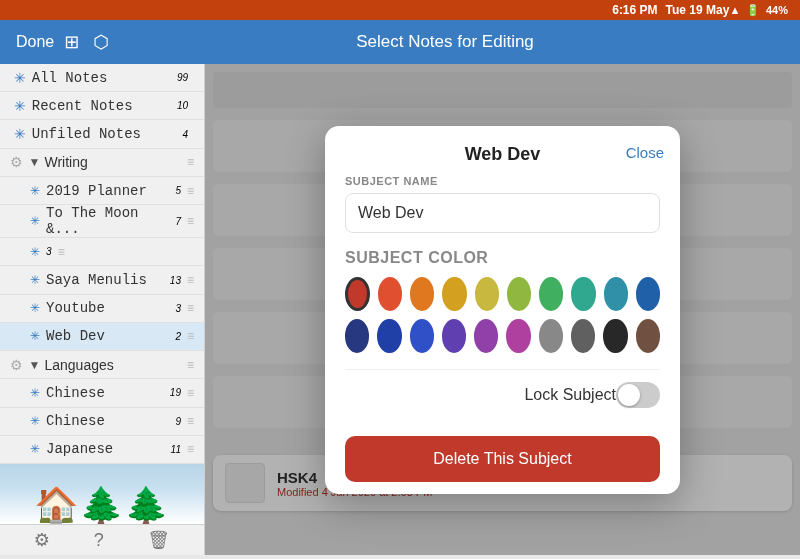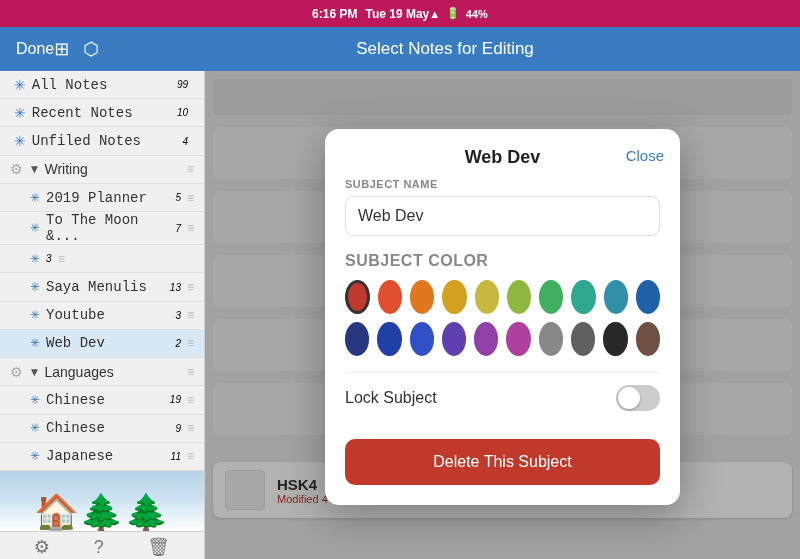--- a/index.html
+++ b/index.html
@@ -7,43 +7,43 @@
       font-family: -apple-system, BlinkMacSystemFont, 'Helvetica Neue', sans-serif;
       background: #e8e8e8;
       width: 800px;
       height: 559px;
       overflow: hidden;
       position: relative;
     }
 
     
     .status-bar {
-      background: #be185d;
+      background: #c2410c;
       color: white;
-      height: 27px;
-      display: flex;
-      align-items: center;
-      justify-content: center;
+      height: 20px;
+      display: flex;
+      align-items: center;
+      justify-content: flex-end;
       padding: 0 12px;
       font-size: 12px;
       font-weight: 600;
     }
     .status-left { display: flex; align-items: center; gap: 8px; }
     .status-right { display: flex; align-items: center; gap: 6px; font-size: 11px; }
 
     
     .header-bar {
       background: #3a7cc1;
       height: 44px;
       display: flex;
       align-items: center;
       justify-content: space-between;
       padding: 0 16px;
     }
-    .header-left { display: flex; align-items: center; }
+    .header-left { display: flex; align-items: center; gap: 10px; }
     .header-title {
       color: white;
       font-size: 17px;
       font-weight: 400;
       flex: 1;
       text-align: center;
       position: absolute;
       left: 50%;
       transform: translateX(-50%);
       margin-left: 45px;
@@ -230,21 +230,21 @@
       position: absolute;
       right: 16px;
       top: 18px;
       color: #3a7cc1;
       font-size: 15px;
       cursor: pointer;
       background: none;
       border: none;
     }
 
-    .modal-body { padding: 0 20px 20px; }
+    .modal-body { padding: 0 20px 12px; }
 
     .modal-field-label {
       font-size: 11px;
       font-weight: 600;
       color: #888;
       letter-spacing: 0.5px;
       text-transform: uppercase;
       margin-bottom: 6px;
     }
 
@@ -286,21 +286,21 @@
       cursor: pointer;
       border: 2px solid transparent;
     }
     .color-swatch.selected {
       border: 3px solid #333;
     }
 
     .lock-row {
       display: flex;
       align-items: center;
-      justify-content: space-between;
+      justify-content: flex-end;
       padding: 12px 0;
       border-top: 1px solid #f0f0f0;
       margin-bottom: 16px;
     }
     .lock-label {
       font-size: 16px;
       color: #333;
     }
 
     

